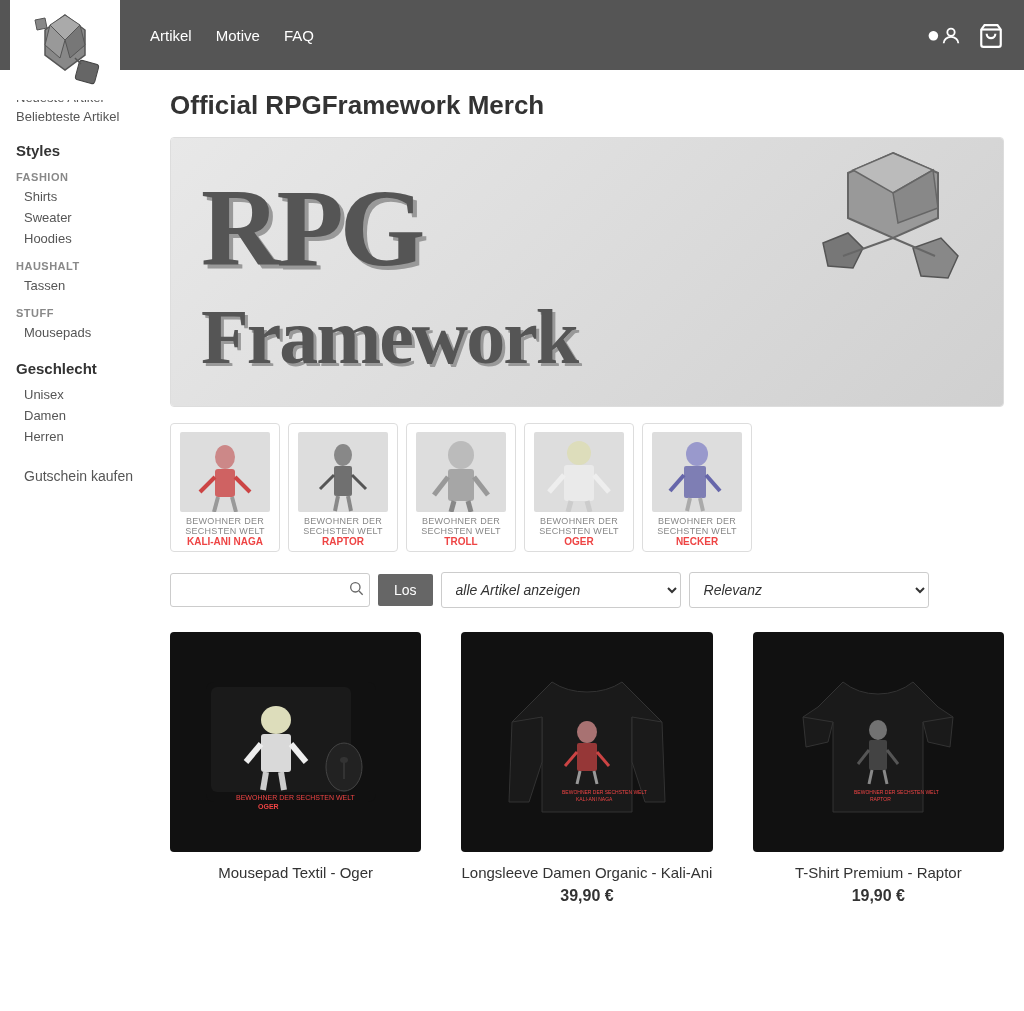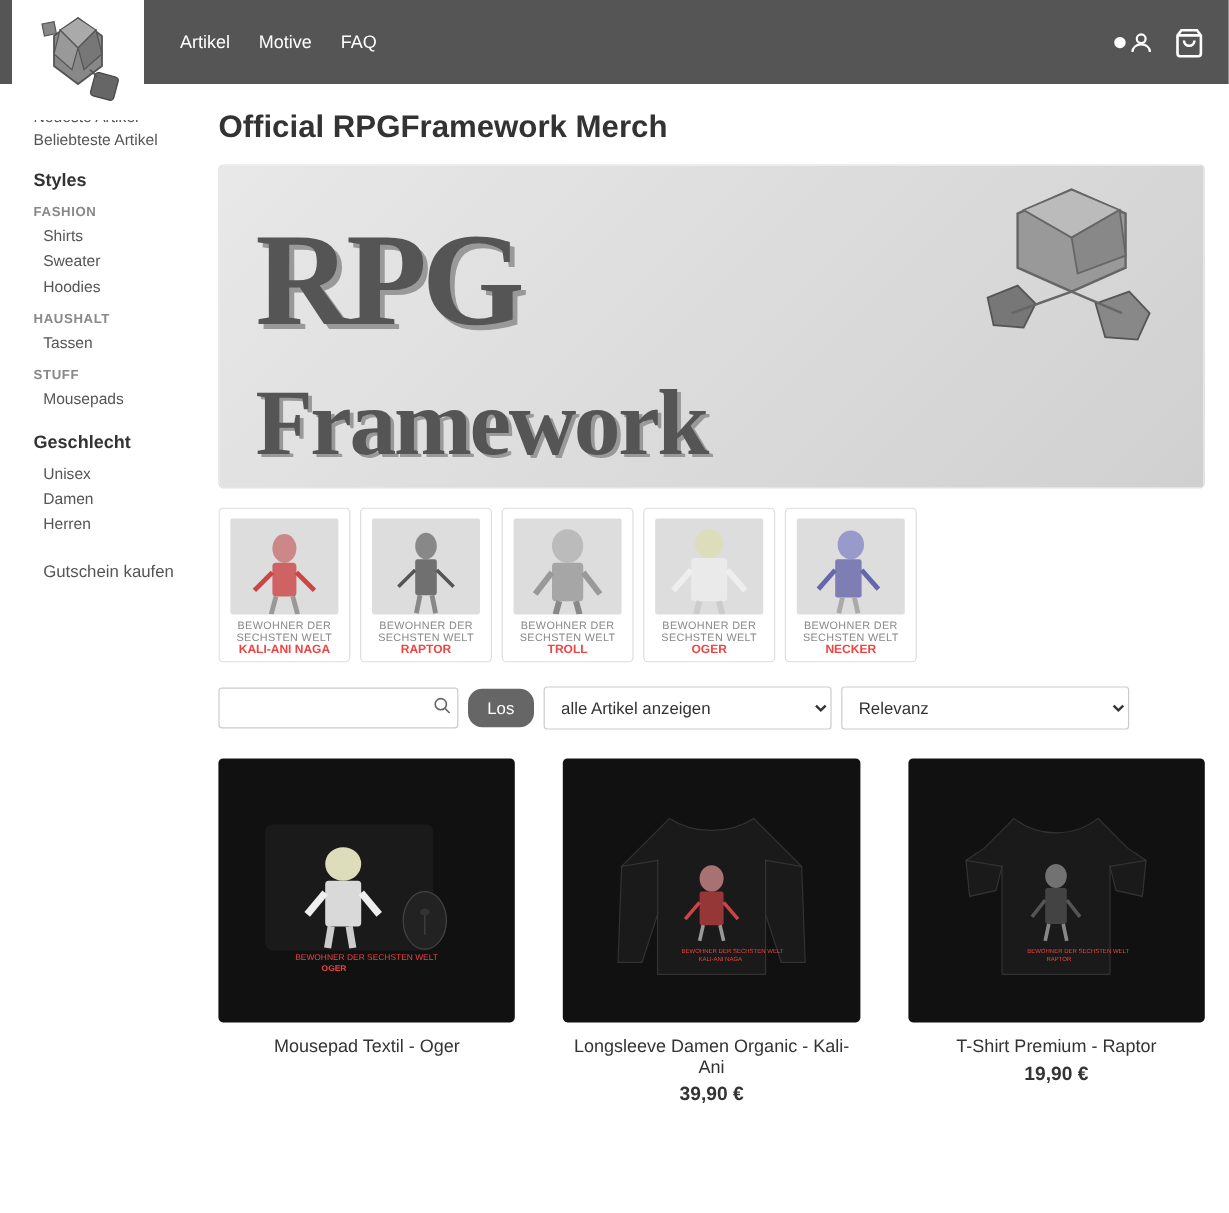--- a/index.html
+++ b/index.html
@@ -57,21 +57,20 @@
     .layout {
       display: flex;
       min-height: calc(100vh - 70px);
     }
 
     
     .sidebar {
       width: 160px;
       padding: 20px 16px;
       flex-shrink: 0;
-      margin-left: 12px;
     }
     .sidebar-link {
       display: block;
       color: #555;
       text-decoration: none;
       font-size: 13px;
       margin-bottom: 4px;
     }
     .sidebar-section-title {
       font-size: 15px;
@@ -204,33 +203,34 @@
       border: none;
       cursor: pointer;
       color: #666;
       font-size: 16px;
     }
     .los-btn {
       background: #666;
       color: #fff;
       border: none;
       padding: 8px 16px;
-      border-radius: 12px;
+      border-radius: 2px;
       font-size: 14px;
       cursor: pointer;
     }
     .filter-select {
       padding: 8px 10px;
       border: 1px solid #ccc;
       border-radius: 3px;
       font-size: 14px;
       color: #333;
       background: #fff;
       cursor: pointer;
       appearance: auto;
+      font-style: italic;
     }
     .filter-select-wide {
       width: 240px;
     }
     .filter-select-medium {
       width: 240px;
     }
 
     
     .product-grid {
@@ -339,21 +339,21 @@
     <a class="sidebar-item" href="#">Herren</a>
 
     <a class="sidebar-voucher sidebar-item" href="#">Gutschein kaufen</a>
   </aside>
 
   <main class="main">
 
     <h1 class="page-title">Official RPGFramework Merch</h1>
 
     <div class="banner">
-      <div style="width:100%;height:100%;display:flex;flex-direction:column;align-items:flex-start;justify-content:center;padding:10px 30px;background:linear-gradient(135deg,#e8e8e8,#d0d0d0);gap:10px;">
+      <div style="width:100%;height:100%;display:flex;flex-direction:column;align-items:flex-start;padding:10px 30px;background:linear-gradient(135deg,#e8e8e8,#d0d0d0);">
         <div style="display:flex;align-items:center;width:100%;justify-content:space-between;">
           <span style="font-size:110px;font-weight:900;color:#555;font-family:Georgia,serif;letter-spacing:-4px;line-height:1;text-shadow:4px 4px 0 #999;">RPG</span>
 
           <svg width="180" height="160" viewBox="0 0 180 160">
 
             <polygon points="100,5 145,25 145,70 100,90 55,70 55,25" fill="#999" stroke="#666" stroke-width="2"></polygon>
             <polygon points="100,5 140,22 100,45 60,22" fill="#bbb" stroke="#666" stroke-width="1.5"></polygon>
             <polygon points="100,45 140,22 145,60 105,75" fill="#888" stroke="#666" stroke-width="1.5"></polygon>
 
             <polygon points="30,95 55,85 70,100 60,120 35,118" fill="#777" stroke="#555" stroke-width="1.5"></polygon>

